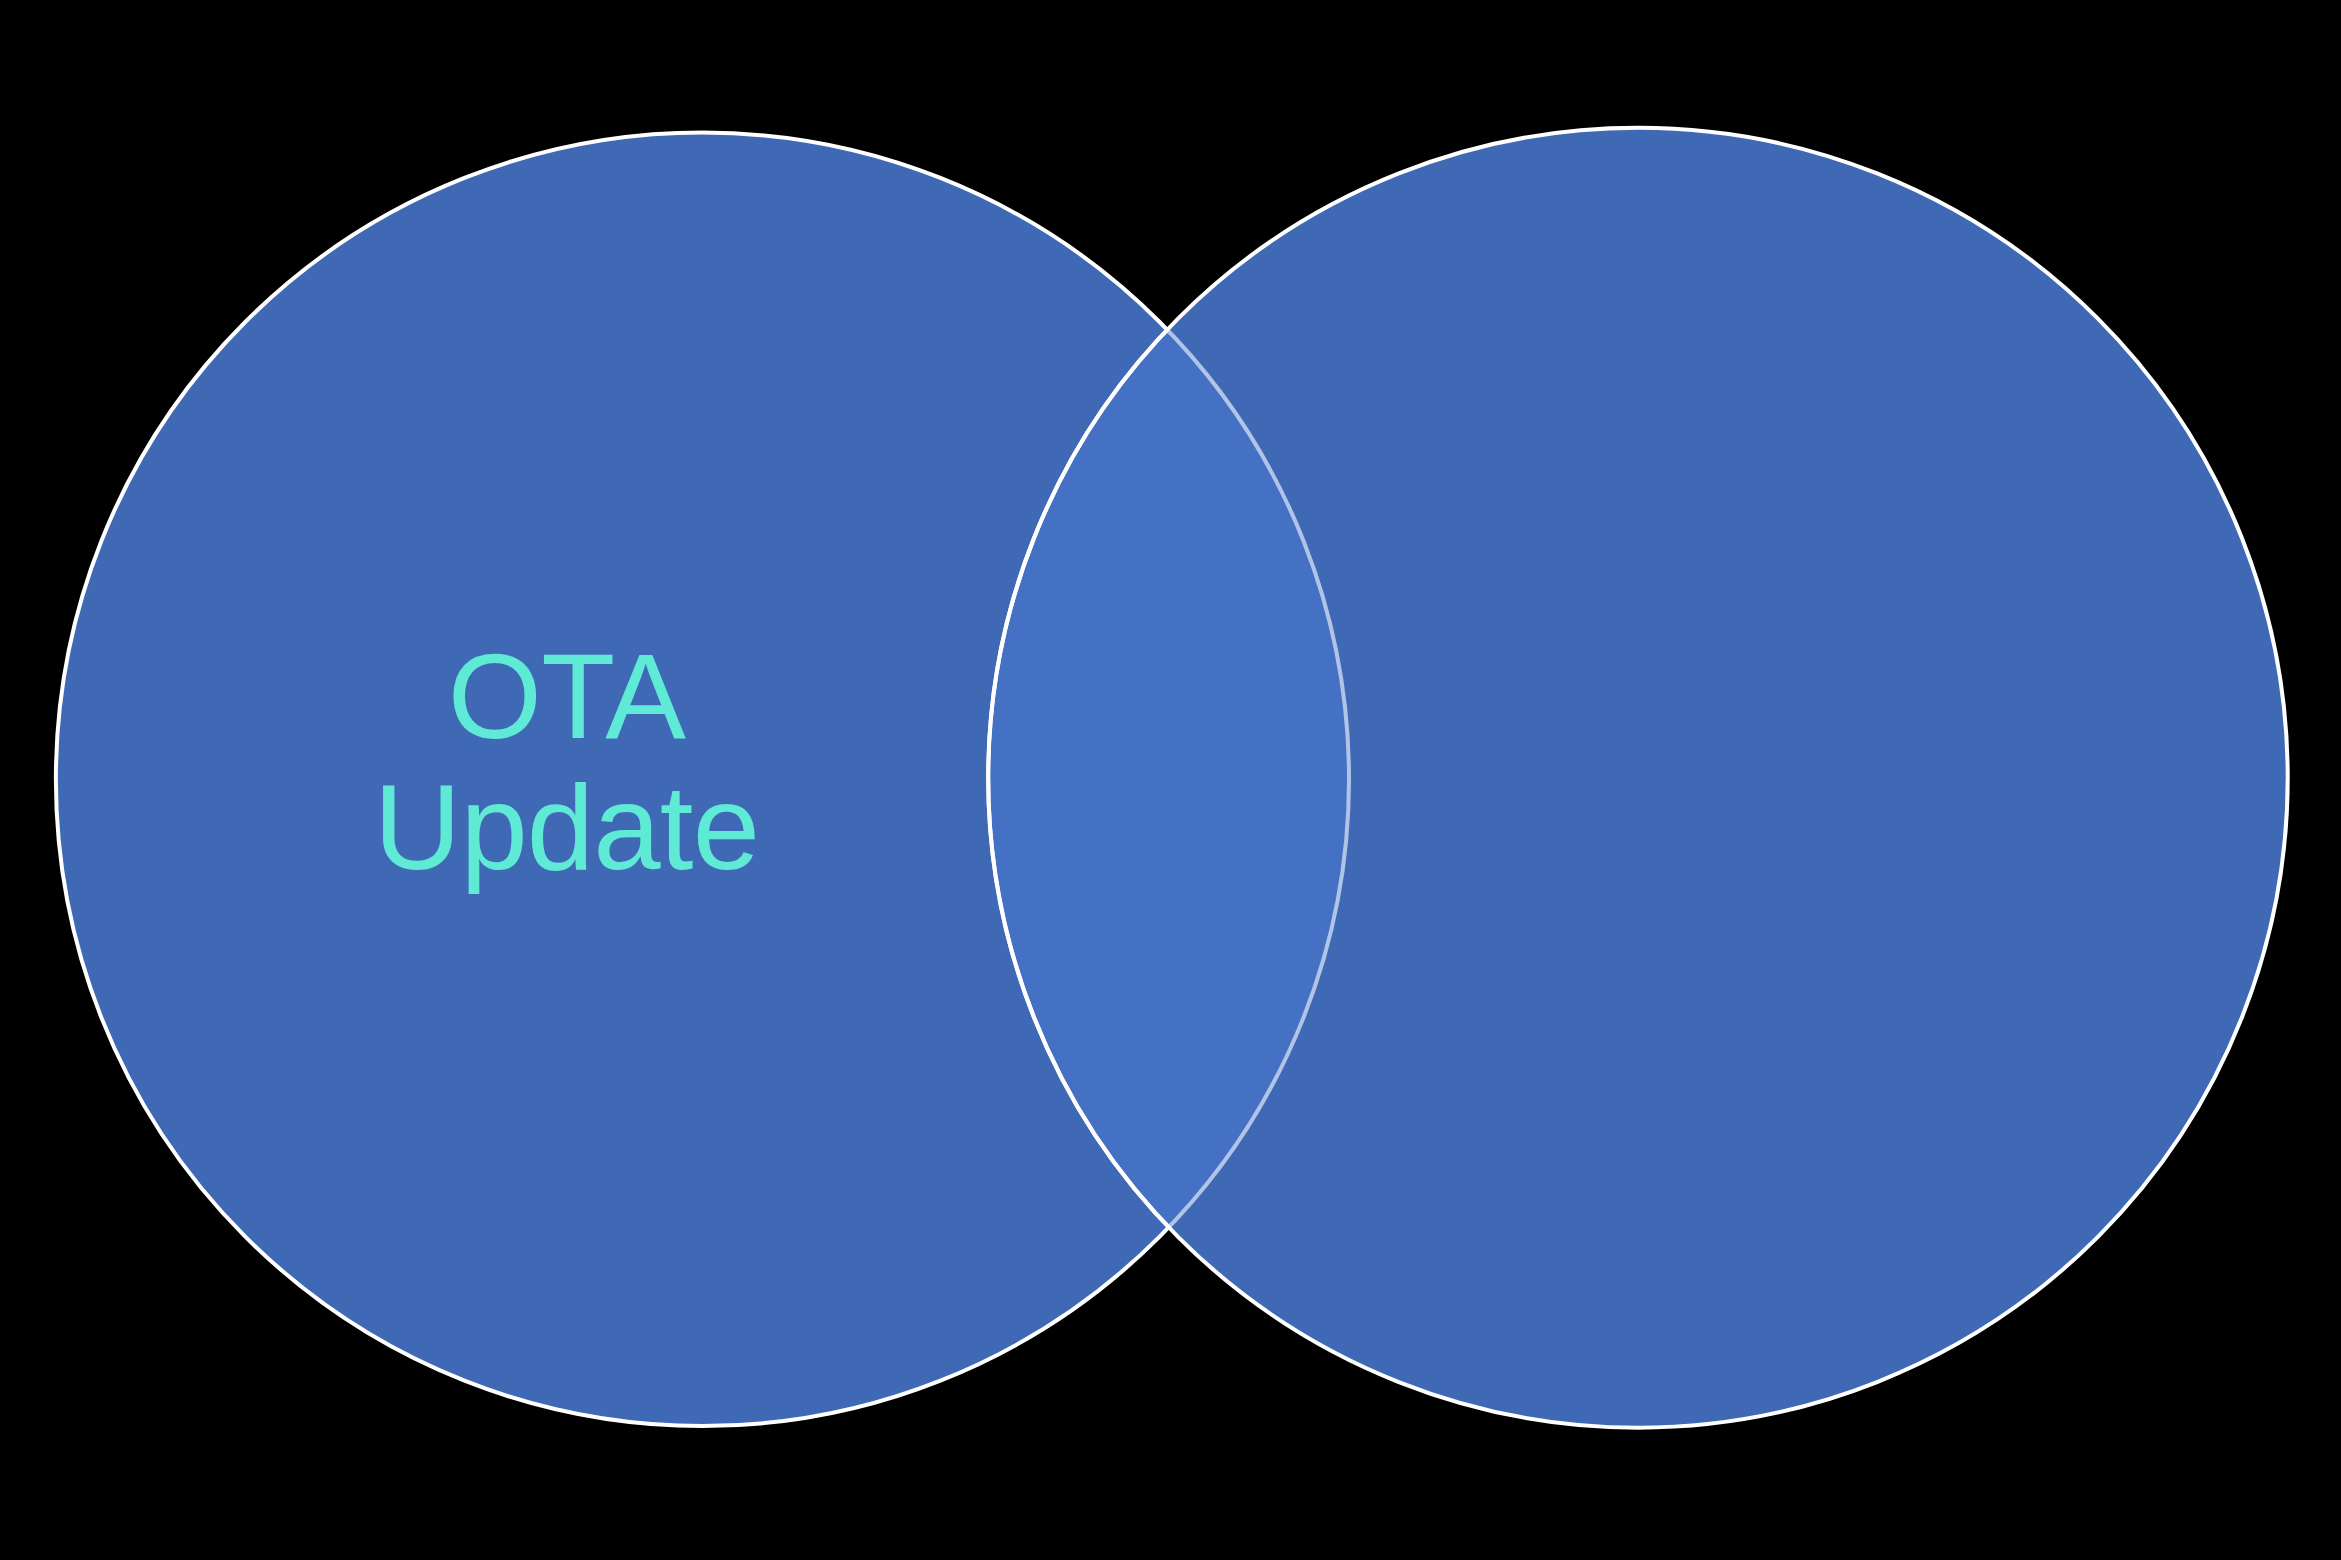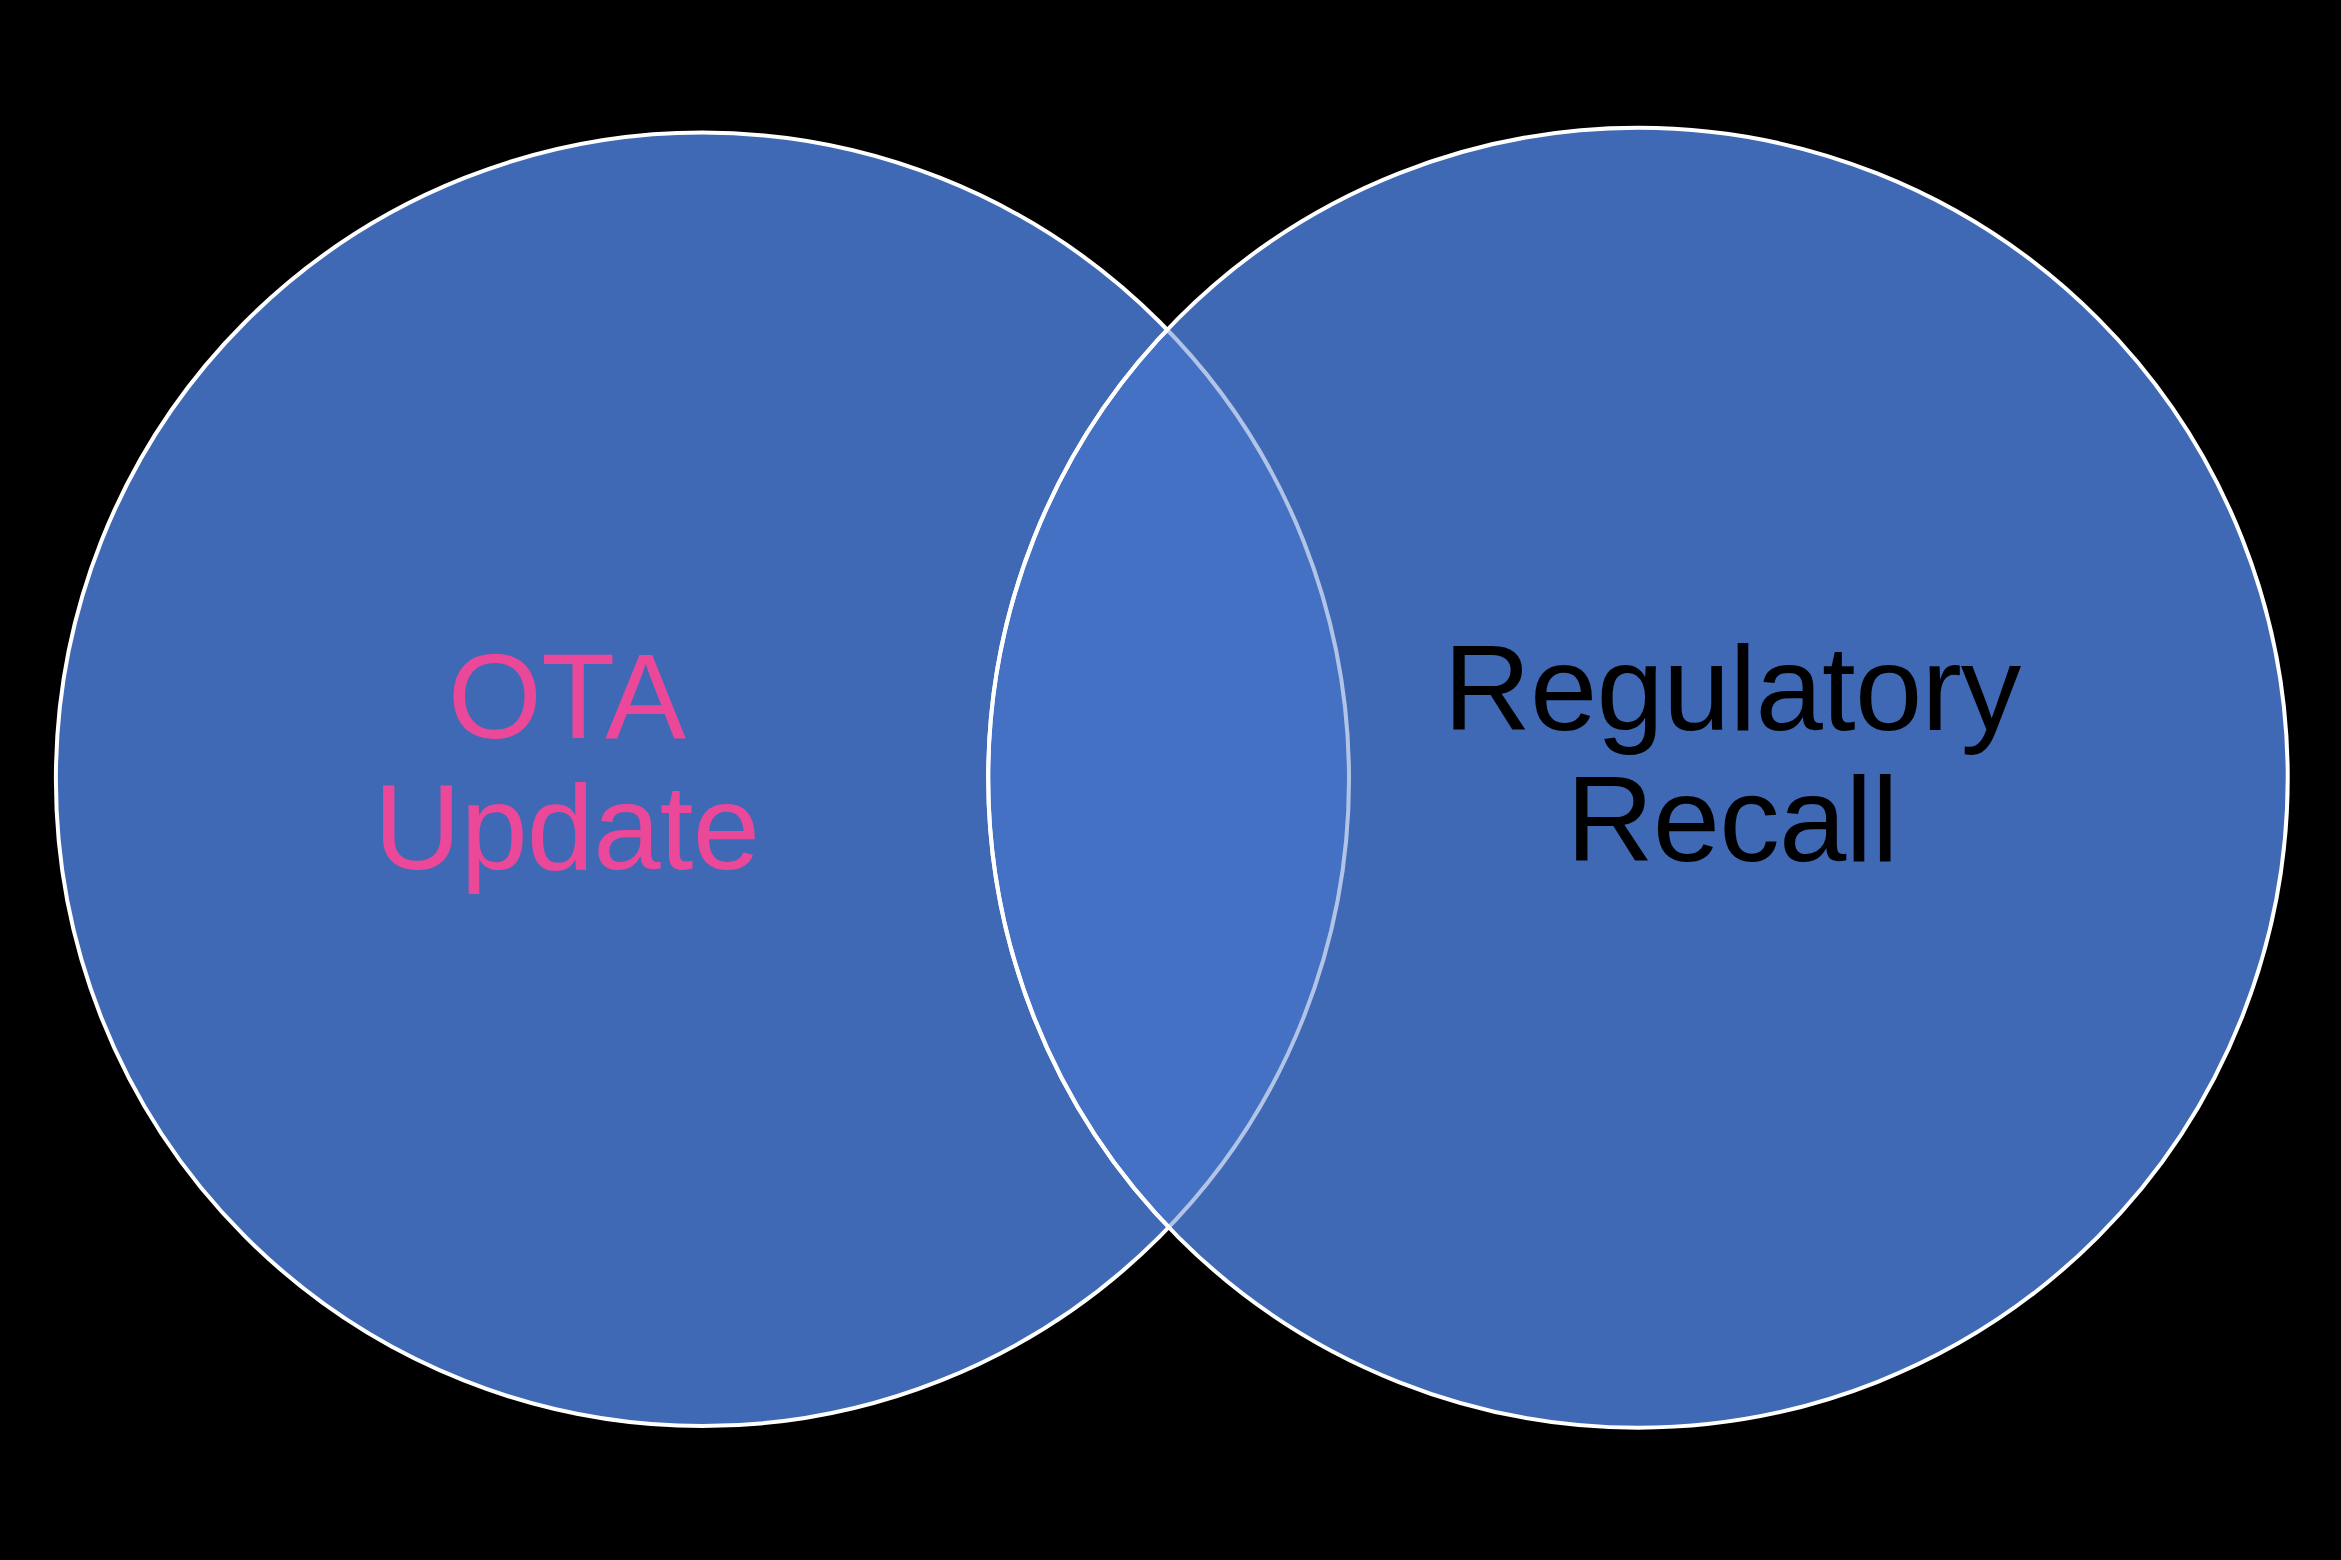--- a/index.html
+++ b/index.html
@@ -73,20 +73,18 @@
 
     <g clip-path="url(#clip-right)">
       <circle id="set-left-arc-overlap" cx="880" cy="976" r="810" fill="none" stroke="#FFFFFF" stroke-width="5" stroke-opacity="0.55"></circle>
     </g>
 
     <g clip-path="url(#clip-left)">
       <circle id="set-right-arc-overlap" cx="2052" cy="974" r="814" fill="none" stroke="#FFFFFF" stroke-width="5" stroke-opacity="0.95"></circle>
     </g>
   </svg>
 
-  <div class="venn-label" id="label-left" style="color: #ec4899;">OTA
+  <div class="venn-label" id="label-left" style="color: #5eead4;">OTA
 Update</div>
 
-  <div class="venn-label" id="label-right" style="color: rgb(0, 0, 0);">Regulatory
-Recall</div>
 
 </div>
 
 
 </body></html>

